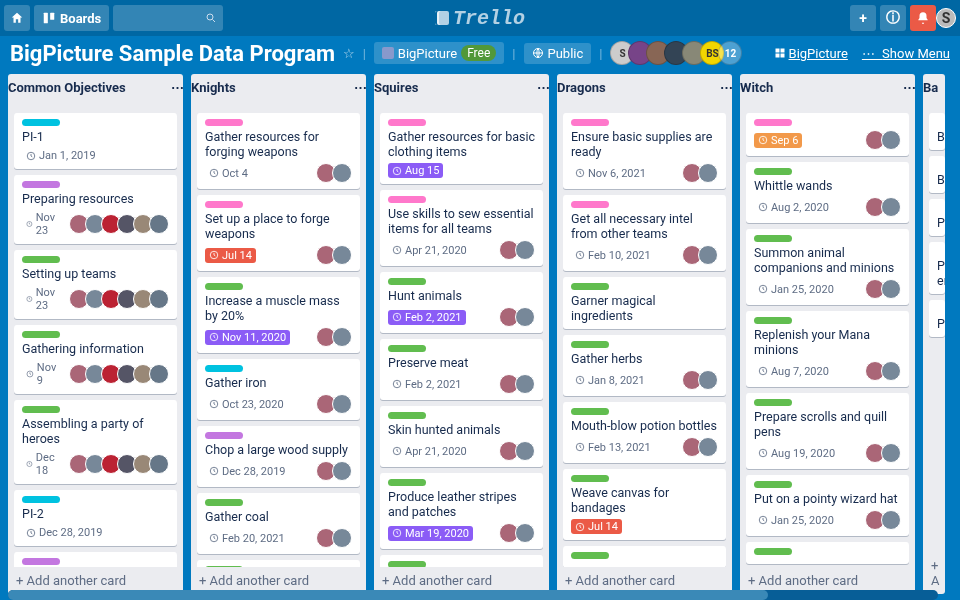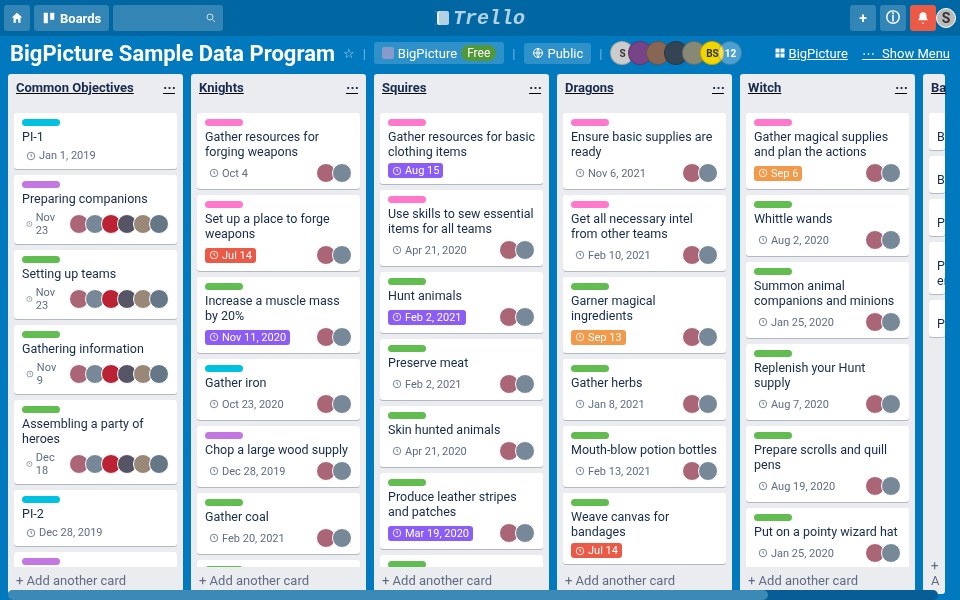--- a/index.html
+++ b/index.html
@@ -19,21 +19,21 @@
   .boardbar h1 { font-size: 22px; font-weight: 700; }
   .chip { background: rgba(255,255,255,0.18); border-radius: 3px; padding: 3px 8px; display: flex; align-items: center; gap: 4px; font-size: 13px; cursor: pointer; }
   .free { background: #519839; border-radius: 10px; font-size: 12px; padding: 1px 6px; }
   .members { display: flex; align-items: center; }
   .mem { width: 24px; height: 24px; border-radius: 50%; background: #888; margin-left: -6px; border: 1px solid rgba(0,0,0,0.2); font-size: 10px; display: flex; align-items: center; justify-content: center; color: #333; font-weight: 700; }
   .mem:first-child { margin-left: 0; }
   .boardbar .right { margin-left: auto; display: flex; gap: 14px; align-items: center; }
   .boardbar .right a { color: #fff; text-decoration: underline; font-size: 13px; cursor: pointer; }
   .board { flex: 1; display: flex; gap: 8px; padding: 4px 8px 6px 8px; overflow-x: hidden; }
   .list { background: #ebecf0; border-radius: 3px; width: 175px; flex-shrink: 0; display: flex; flex-direction: column; max-height: 100%; }
-  .list-h { display: flex; justify-content: space-between; align-items: center; padding: 6px 8px; text-decoration: underline; }
+  .list-h { display: flex; justify-content: space-between; align-items: center; padding: 6px 0; }
   .list-h span { font-size: 13px; font-weight: 700; color: #172b4d; }
   .dots { color: #6b778c; font-size: 14px; cursor: pointer; letter-spacing: -1px; }
   .cards { padding: 12px 6px; overflow-y: auto; flex: 1; scrollbar-width: none; }
   .cards::-webkit-scrollbar { display: none; }
   .card { background: #fff; border-radius: 3px; box-shadow: 0 1px 0 rgba(9,30,66,.25); margin-bottom: 6px; padding: 6px 8px; font-size: 12.5px; color: #172b4d; cursor: pointer; }
   .labels { display: flex; gap: 3px; margin-bottom: 3px; }
   .lbl { width: 38px; height: 7px; border-radius: 4px; display: block; }
   .lbl-green{background:#61bd4f}.lbl-yellow{background:#f2d600}.lbl-purple{background:#c377e0}.lbl-sky{background:#00c2e0}.lbl-pink{background:#ff78cb}
   .badges { display: flex; align-items: center; gap: 6px; margin-top: 4px; }
   .date { display: flex; align-items: center; gap: 3px; font-size: 11px; color: #5e6c84; padding: 1px 4px; border-radius: 3px; }
@@ -143,21 +143,21 @@
                 <path d="M12 7v5l3 2" stroke="currentColor" stroke-width="2" fill="none"></path>
               </svg>
               <span>Jan 1, 2019</span>
             </span>
           </div>
         </div>
         <div class="card">
           <div class="labels">
             <span class="lbl lbl-purple"></span>
           </div>
-          <div>Preparing companions</div>
+          <div>Preparing resources</div>
           <div class="badges">
             <span class="date ">
               <svg viewBox="0 0 24 24">
                 <circle cx="12" cy="12" r="9" stroke="currentColor" stroke-width="2" fill="none"></circle>
                 <path d="M12 7v5l3 2" stroke="currentColor" stroke-width="2" fill="none"></path>
               </svg>
               <span>Nov 23</span>
             </span>
             <span class="avatars">
               <span class="av" style="background:#a67"></span>
@@ -558,33 +558,20 @@
               <span class="av" style="background:#a67"></span>
               <span class="av" style="background:#789"></span>
             </span>
           </div>
         </div>
         <div class="card">
           <div class="labels">
             <span class="lbl lbl-green"></span>
           </div>
           <div>Garner magical ingredients</div>
-          <div class="badges">
-            <span class="date d-orange">
-              <svg viewBox="0 0 24 24">
-                <circle cx="12" cy="12" r="9" stroke="currentColor" stroke-width="2" fill="none"></circle>
-                <path d="M12 7v5l3 2" stroke="currentColor" stroke-width="2" fill="none"></path>
-              </svg>
-              <span>Sep 13</span>
-            </span>
-            <span class="avatars">
-              <span class="av" style="background:#a67"></span>
-              <span class="av" style="background:#789"></span>
-            </span>
-          </div>
         </div>
         <div class="card">
           <div class="labels">
             <span class="lbl lbl-green"></span>
           </div>
           <div>Gather herbs</div>
           <div class="badges">
             <span class="date ">
               <svg viewBox="0 0 24 24">
                 <circle cx="12" cy="12" r="9" stroke="currentColor" stroke-width="2" fill="none"></circle>
@@ -643,21 +630,20 @@
     <div class="list">
       <div class="list-h">
         <span>Witch</span>
         <span class="dots">⋯</span>
       </div>
       <div class="cards">
         <div class="card">
           <div class="labels">
             <span class="lbl lbl-pink"></span>
           </div>
-          <div>Gather magical supplies and plan the actions</div>
           <div class="badges">
             <span class="date d-orange">
               <svg viewBox="0 0 24 24">
                 <circle cx="12" cy="12" r="9" stroke="currentColor" stroke-width="2" fill="none"></circle>
                 <path d="M12 7v5l3 2" stroke="currentColor" stroke-width="2" fill="none"></path>
               </svg>
               <span>Sep 6</span>
             </span>
             <span class="avatars">
               <span class="av" style="background:#a67"></span>
@@ -700,21 +686,21 @@
             <span class="avatars">
               <span class="av" style="background:#a67"></span>
               <span class="av" style="background:#789"></span>
             </span>
           </div>
         </div>
         <div class="card">
           <div class="labels">
             <span class="lbl lbl-green"></span>
           </div>
-          <div>Replenish your Hunt supply</div>
+          <div>Replenish your Mana minions</div>
           <div class="badges">
             <span class="date ">
               <svg viewBox="0 0 24 24">
                 <circle cx="12" cy="12" r="9" stroke="currentColor" stroke-width="2" fill="none"></circle>
                 <path d="M12 7v5l3 2" stroke="currentColor" stroke-width="2" fill="none"></path>
               </svg>
               <span>Aug 7, 2020</span>
             </span>
             <span class="avatars">
               <span class="av" style="background:#a67"></span>

